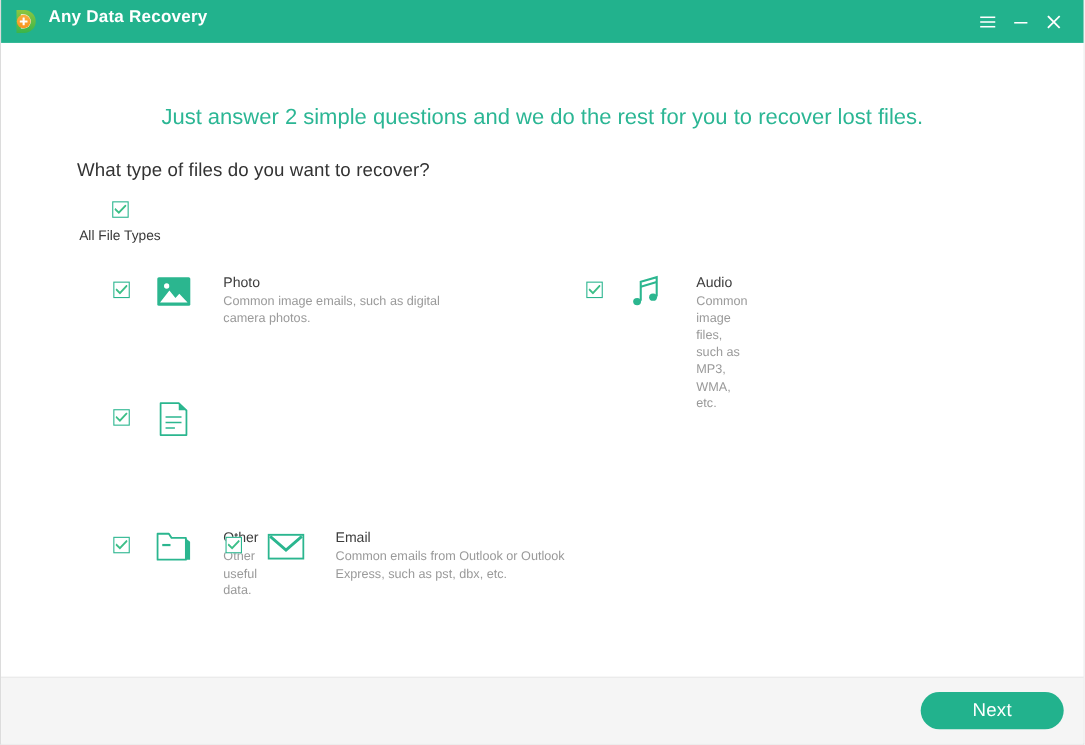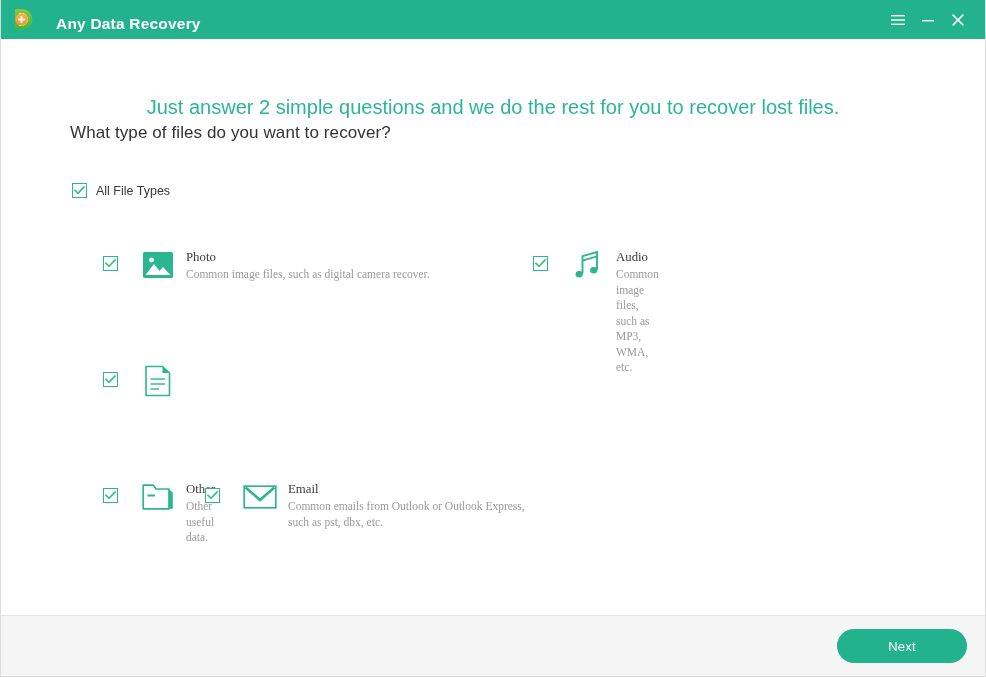--- a/index.html
+++ b/index.html
@@ -30,22 +30,22 @@
     min-height: 39px;
     background: #22b28d;
     display: flex;
     align-items: center;
     padding: 0 0 0 11px;
     position: relative;
     z-index: 5;
   }
   .brand {
     display: flex;
-    align-items: flex-end;
-    gap: 21px;
+    align-items: flex-start;
+    gap: 9px;
   }
   .logo {
     width: 23px;
     height: 23px;
     position: relative;
     display: block;
   }
   .app-title {
     color: #ffffff;
     font-size: 15.5px;
@@ -84,35 +84,36 @@
     color: #2bb694;
     font-size: 20px;
     position: absolute;
     left: 0; right: 0;
     top: 57px;
   }
 
   .question {
     position: absolute;
     left: 69px;
-    top: 84px;
+    top: 106px;
     font-size: 17px;
     color: #333333;
     letter-spacing: .1px;
   }
 
   
   .allrow {
     position: absolute;
     left: 71px;
     top: 144px;
     display: flex;
     align-items: center;
     gap: 9px;
     cursor: pointer;
+    flex-direction: column;
   }
   .allrow .lbl {
     font-size: 12.5px;
     color: #3a3a3a;
   }
 
   
   .cbox {
     width: 15px;
     height: 15px;
@@ -149,23 +150,22 @@
     width: 34px;
     height: 34px;
     min-width: 34px;
     margin-left: 23px;
     display: flex;
     align-items: center;
     justify-content: center;
   }
   .iconbox svg { display: block; }
   .texts {
-    margin-left: 11px;
+    margin-left: 28px;
     padding-top: 1px;
-    font-family: Liberation Serif, serif;
   }
   .ftitle {
     font-size: 12.8px;
     color: #3c3c3c;
     font-weight: normal;
     line-height: 16px;
     margin-bottom: 2px;
   }
   .fdesc {
     font-size: 11.5px;
@@ -186,21 +186,21 @@
     justify-content: flex-end;
     padding-right: 18px;
   }
   .next-btn {
     width: 130px;
     height: 34px;
     border-radius: 17px;
     background: #22b28d;
     color: #ffffff;
     border: none;
-    font-size: 13px;
+    font-size: 17px;
     font-family: "Liberation Sans", sans-serif;
     cursor: pointer;
     letter-spacing: .2px;
   }
 </style>
 </head>
 <body>
 
 <div id="app">
 
@@ -276,21 +276,21 @@
           </span>
           <span class="iconbox">
             <svg width="32" height="30" viewBox="0 0 32 30">
               <rect x="1" y="2" width="30" height="26" rx="1.5" fill="#2bb68f"></rect>
               <circle cx="9.5" cy="10" r="2.4" fill="#ffffff"></circle>
               <path d="M3.5 25 L12 14 L17.5 21 L21 17 L28.5 25 Z" fill="#ffffff"></path>
             </svg>
           </span>
           <span class="texts">
             <span class="ftitle" style="display:block">Photo</span>
-            <span class="fdesc" style="display:block">Common image files, such as digital camera recover.</span>
+            <span class="fdesc" style="display:block">Common image emails, such as digital camera photos.</span>
           </span>
         </div>
 
         <div class="cell right">
           <span class="cbox">
             <svg width="11" height="9" viewBox="0 0 11 9">
               <path d="M1 4.4 L4 7.4 L10 1" stroke="#3cbf88" stroke-width="1.7" fill="none" stroke-linecap="square"></path>
             </svg>
           </span>
           <span class="iconbox">

